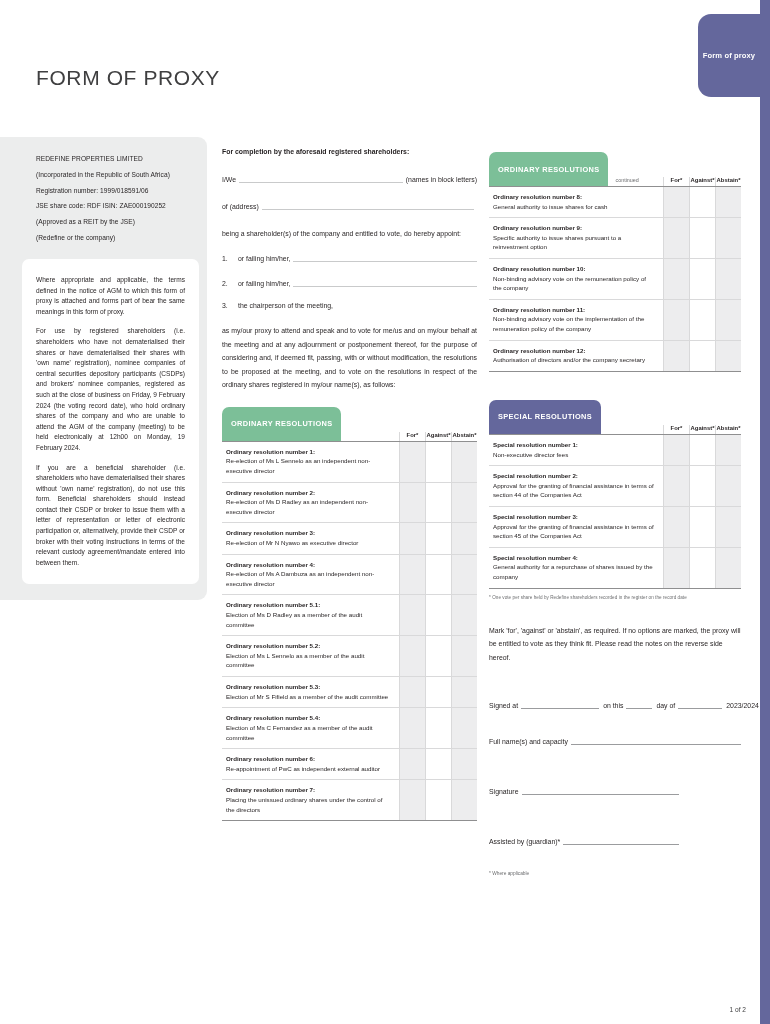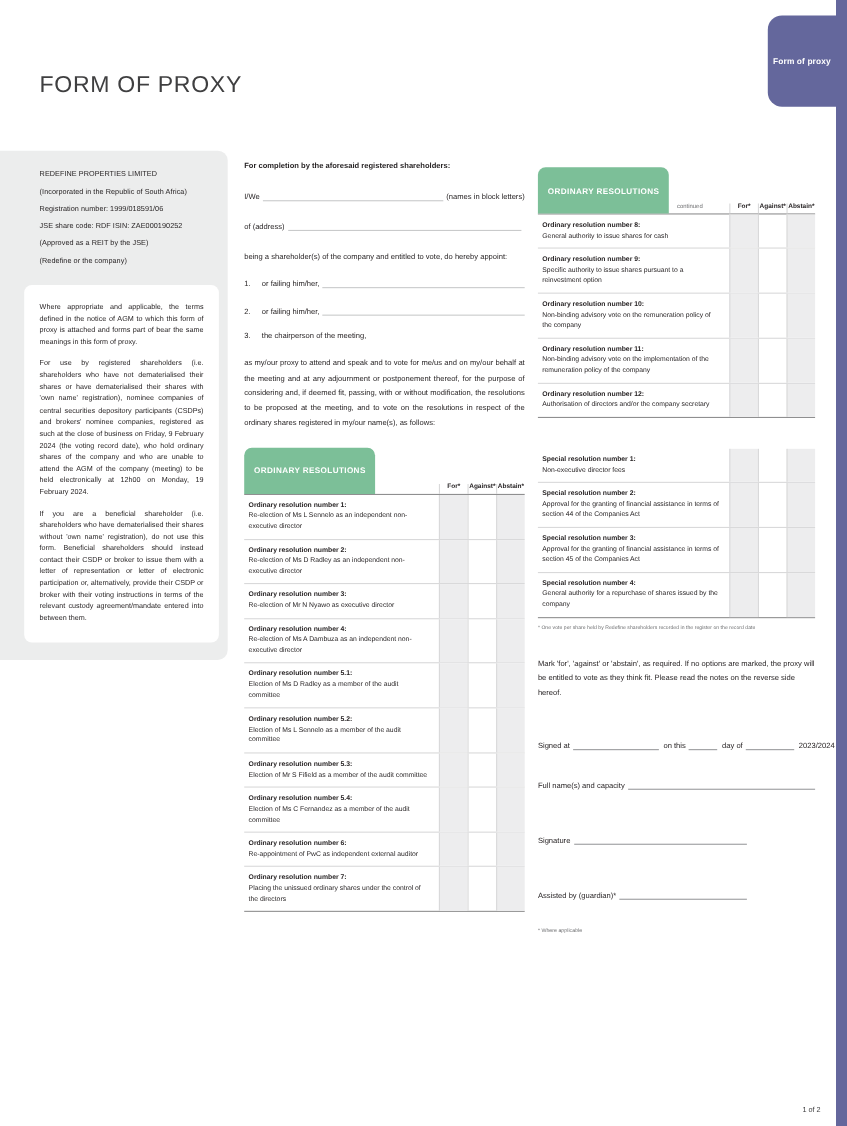--- a/index.html
+++ b/index.html
@@ -94,21 +94,21 @@
   .numrow .dots{flex:1;border-bottom:1px solid #c9cacb;height:9px;margin-left:3px;}
   .numrow.noline .t{white-space:normal;}
   
   .restable{width:100%;margin-top:4px;}
   .thead{
     display:flex;align-items:flex-end;
     border-bottom:1px solid #8f8f90;
   }
   .tab-label{
     display:inline-flex;align-items:center;
-    height:18px;padding:12px 9px;
+    height:34px;padding:0 9px;
     border-top-left-radius:7px;border-top-right-radius:7px;
     color:#ffffff;font-size:7.4px;font-weight:bold;letter-spacing:.35px;
   }
   .tab-green{background:#7cbf98;}
   .tab-purple{background:#64679c;}
   .continued{
     font-size:5.4px;color:#6d6e70;margin-left:7px;padding-bottom:3px;
   }
   .thead-left{flex:1;display:flex;align-items:flex-end;}
   .thead-col{
@@ -379,20 +379,28 @@
         <div class="rt">Ordinary resolution number 12:</div>
         <div class="rd">Authorisation of directors and/or the company secretary</div>
       </div>
       <div class="tcell-box shade"></div>
       <div class="tcell-box"></div>
       <div class="tcell-box shade"></div>
     </div>
   </div>
 
   <div class="restable" style="margin-top:28px;">
+    <div class="thead">
+      <div class="thead-left">
+        <div class="tab-label tab-purple">SPECIAL RESOLUTIONS</div>
+      </div>
+      <div class="thead-col">For*</div>
+      <div class="thead-col">Against*</div>
+      <div class="thead-col">Abstain*</div>
+    </div>
 
     <div class="trow">
       <div class="tcell-main">
         <div class="rt">Special resolution number 1:</div>
         <div class="rd">Non-executive director fees</div>
       </div>
       <div class="tcell-box shade"></div>
       <div class="tcell-box"></div>
       <div class="tcell-box shade"></div>
     </div>

